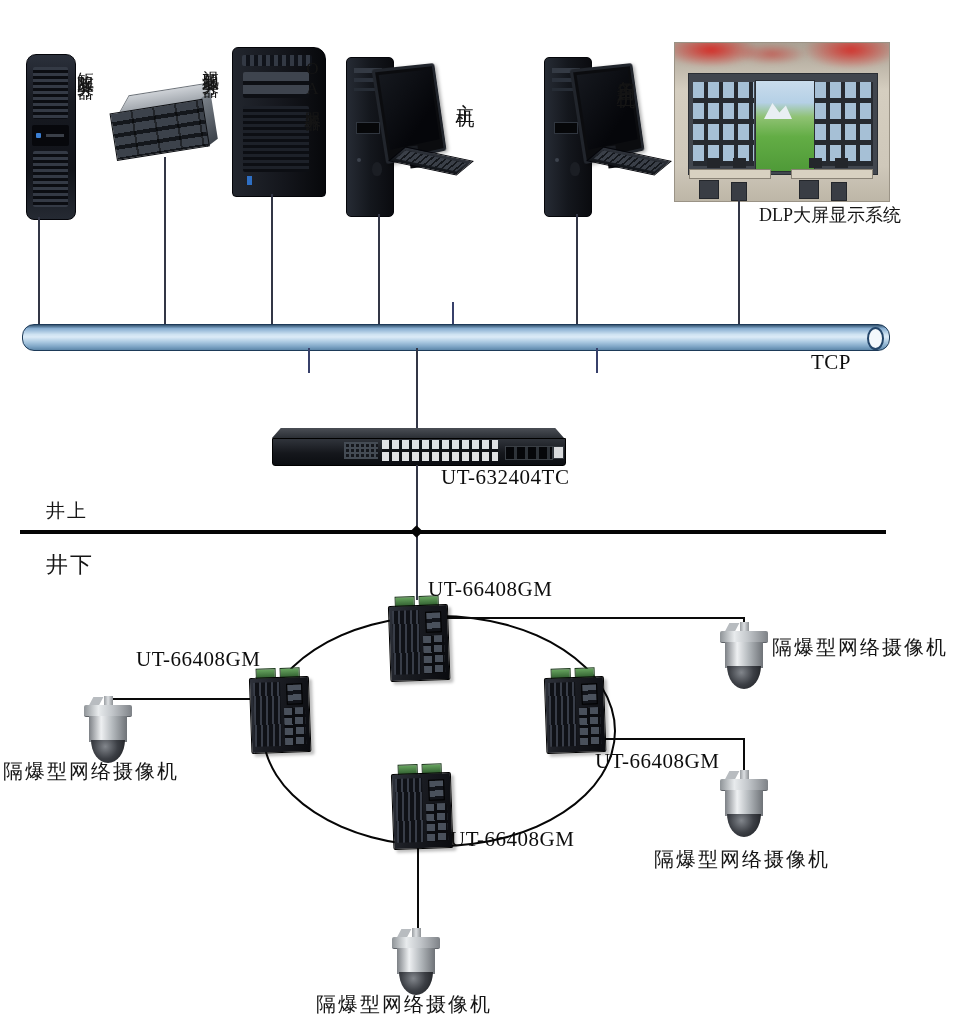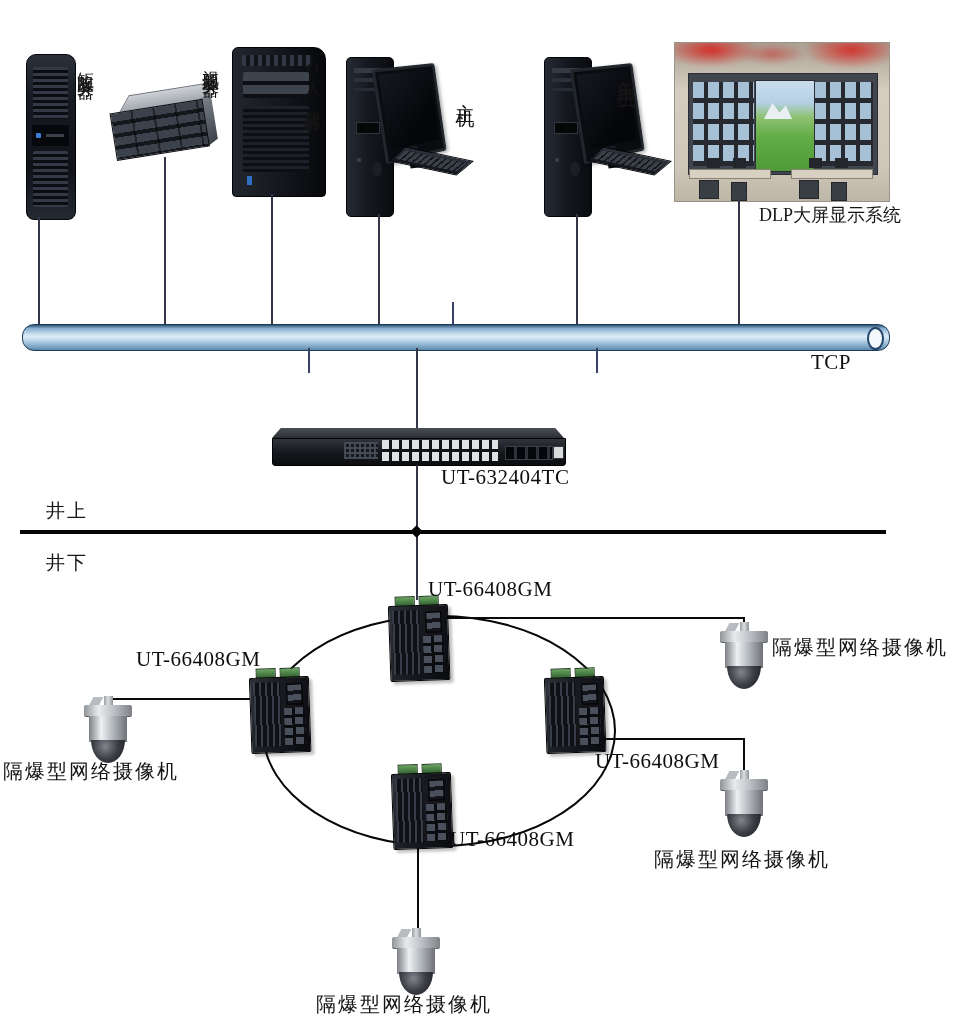--- a/index.html
+++ b/index.html
@@ -235,21 +235,21 @@
     <div class="sfp"></div>
     <div class="uplink"></div>
   </div>
   <div class="abs model" style="left:441px;top:465px;">UT-632404TC</div>
 
   <div class="ln" style="left:416px;top:465px;width:2px;height:135px;"></div>
 
   <div class="abs hlabel" style="left:46px;top:498px;font-size:19px;letter-spacing:2px;">井上</div>
   <div class="divider"></div>
   <div class="node"></div>
-  <div class="abs hlabel" style="left:46px;top:550px;font-size:19px;letter-spacing:2px;">井下</div>
+  <div class="abs hlabel" style="left:46px;top:550px;font-size:22px;letter-spacing:2px;">井下</div>
 
   <div class="ring"></div>
 
   <div class="ln blk" style="left:105px;top:698px;width:145px;height:2px;"></div>
   <div class="ln blk" style="left:445px;top:617px;width:300px;height:2px;"></div>
   <div class="ln blk" style="left:743px;top:617px;width:2px;height:9px;"></div>
   <div class="ln blk" style="left:601px;top:738px;width:144px;height:2px;"></div>
   <div class="ln blk" style="left:743px;top:738px;width:2px;height:36px;"></div>
   <div class="ln blk" style="left:417px;top:846px;width:2px;height:86px;"></div>
 

